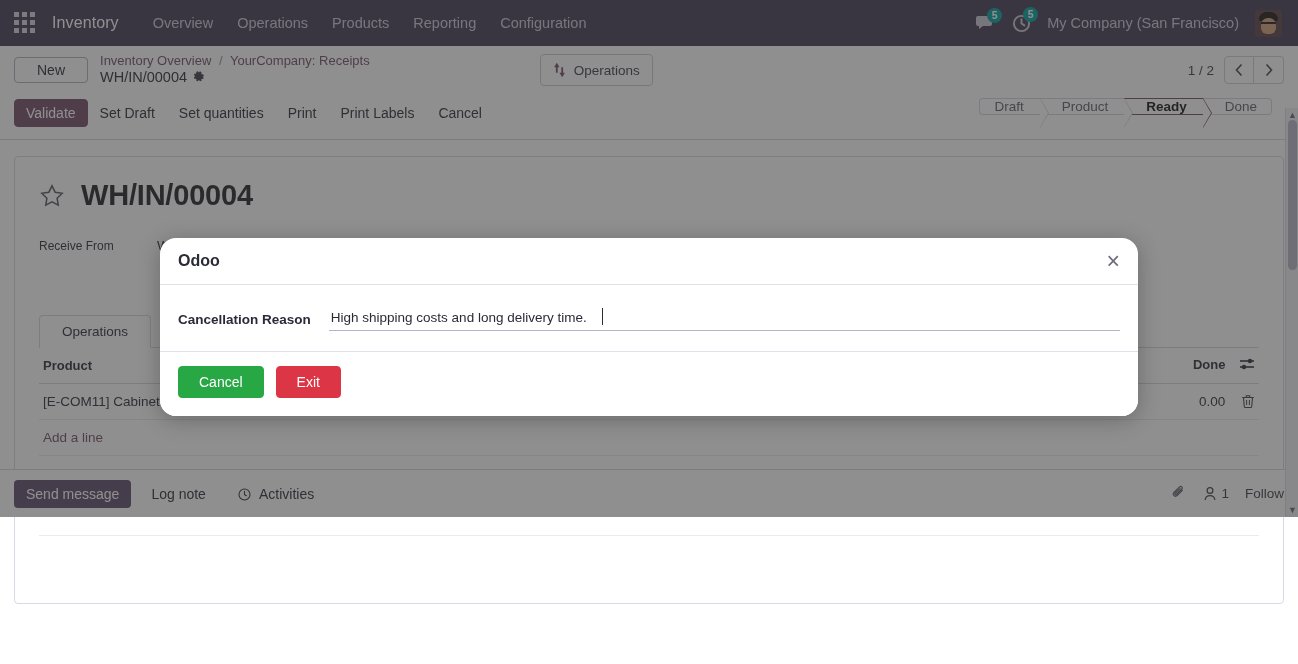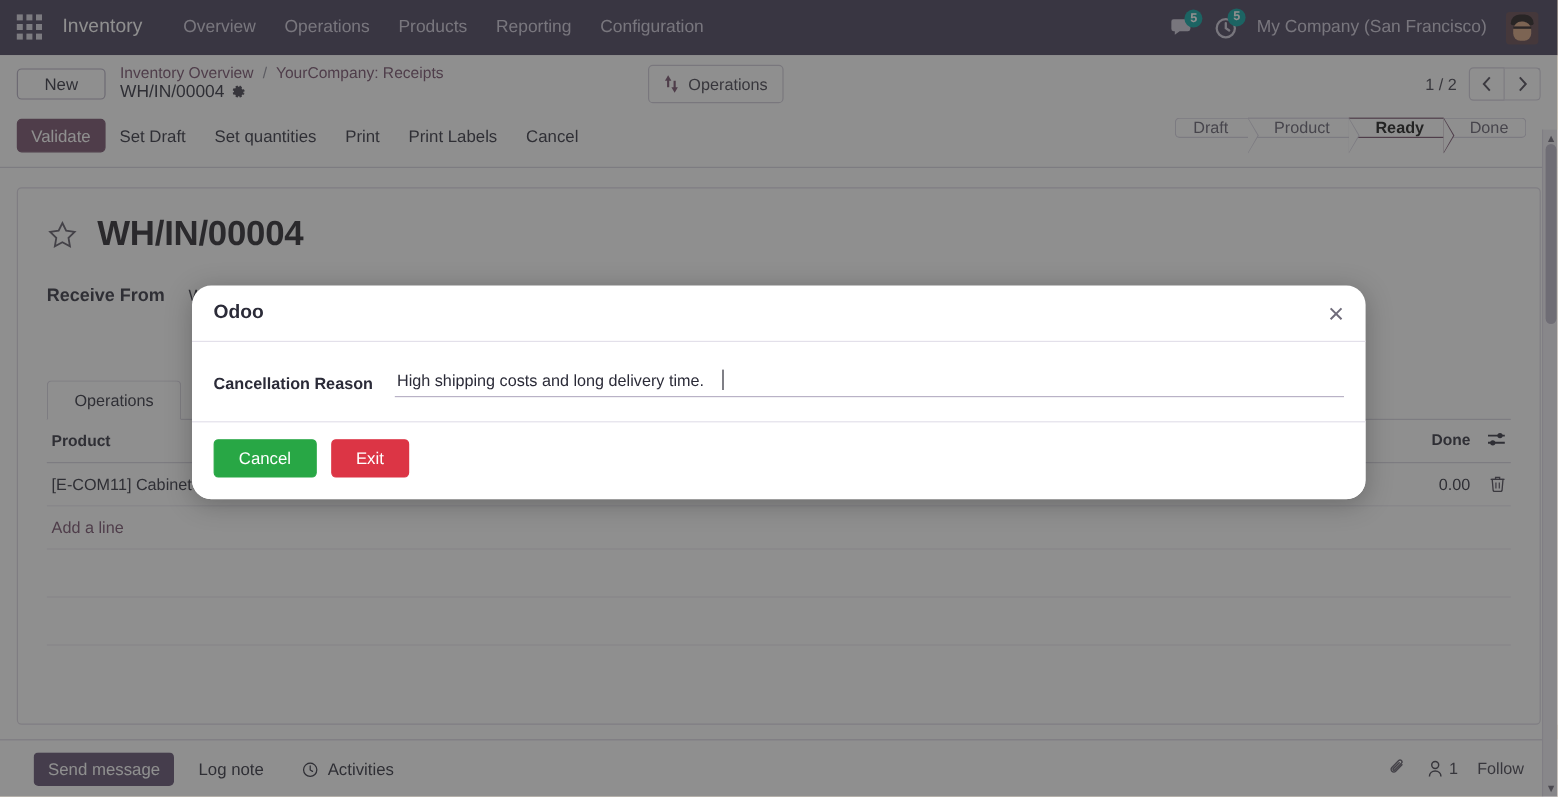--- a/index.html
+++ b/index.html
@@ -4,21 +4,21 @@
 <style>
   * { box-sizing: border-box; margin: 0; padding: 0; }
   html, body {
     width: 1298px; height: 664px;
     font-family: "Liberation Sans", sans-serif;
     overflow: hidden;
     background: #ffffff;
   }
   .app {
     position: relative;
-    width: 1298px; height: 664px;
+    width: 1298px; height: 517px;
     background: #a16207;
   }
 
   
   .page {
     position: absolute; inset: 0;
     background: #ffffff;
   }
 
   
@@ -219,21 +219,21 @@
     border-radius: 4px;
     background: #fff;
     padding: 22px 24px 0 24px;
     height: 448px;
     position: relative;
   }
   .title-row { display: flex; align-items: center; gap: 16px; }
   .star { width: 26px; height: 26px; cursor: pointer; }
   .rec-title { font-size: 29px; font-weight: bold; color: #1f1d24; letter-spacing: -.2px; }
   .field-row { display: flex; align-items: baseline; margin-top: 26px; gap: 14px; }
-  .field-label { font-size: 15px; font-weight: bold; color: #2b2b38; min-width: 104px; }
+  .field-label { font-size: 12px; font-weight: normal; color: #2b2b38; min-width: 104px; }
   .field-value { font-size: 13.5px; color: #2b2b38; }
 
   
   .notebook { margin-top: 62px; }
   .tabs { display: flex; border-bottom: 1px solid #d8d4e0; }
   .tab {
     padding: 8px 22px;
     font-size: 13.5px;
     color: #5d596b;
     border: 1px solid transparent;
@@ -270,21 +270,21 @@
 
   
   .chatter {
     position: absolute;
     left: 0; right: 0; bottom: 0;
     height: 48px;
     background: #fff;
     border-top: 1px solid #d8d4e0;
     display: flex;
     align-items: center;
-    padding: 0 28px;
+    padding: 0 14px;
     gap: 8px;
   }
   .chatter .btn.active { background: #5b4b6b; color: #fff; }
   .chatter-right { margin-left: auto; display: flex; align-items: center; gap: 16px; font-size: 13.5px; color: #3d3b47; }
   .follow-btn { cursor: pointer; }
   .cnt { display: flex; align-items: center; gap: 4px; cursor: pointer; }
 
   
   .scrollbar {
     position: absolute;

